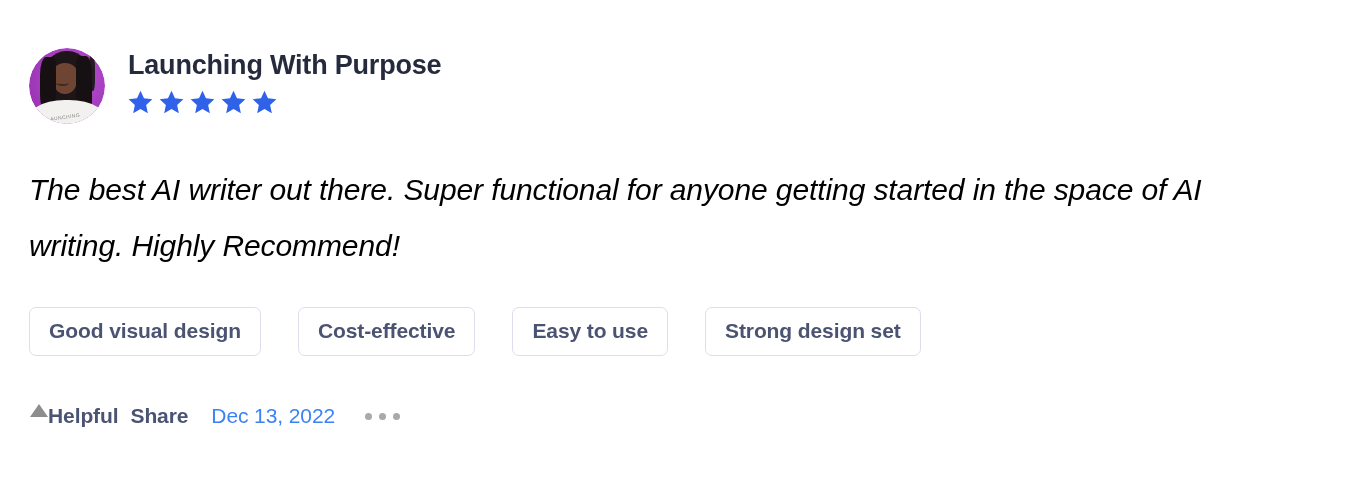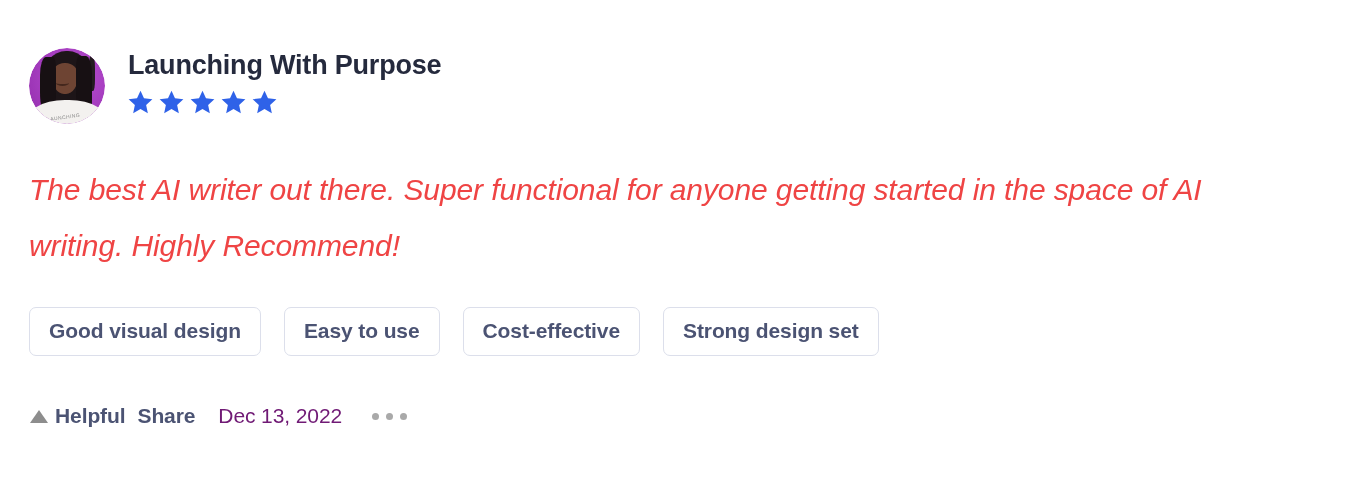--- a/index.html
+++ b/index.html
@@ -152,30 +152,30 @@
     align-items: center;
   }
   .star svg { display: block; }
 
   
   .review-body {
     margin: 38px 0 0 0;
     font-size: 30px;
     font-style: italic;
     font-weight: normal;
-    color: #ef4444;
+    color: #000000;
     line-height: 1.87;
     letter-spacing: -0.1px;
     max-width: 1262px;
   }
 
   
   .tag-row {
     display: flex;
-    gap: 23px;
+    gap: 37px;
     margin: 33px 0 0 0;
   }
   .tag {
     border: 1px solid #dcdfeb;
     border-radius: 7px;
     padding: 10px 19px 11px 19px;
     font-size: 21px;
     font-weight: bold;
     color: #4b5373;
     background: #ffffff;
@@ -186,22 +186,22 @@
 
   
   .footer-row {
     display: flex;
     align-items: center;
     margin: 48px 0 0 1px;
     gap: 0;
   }
   .helpful-btn {
     display: flex;
-    align-items: center;
-    gap: 7px;
+    align-items: flex-start;
+    gap: 0;
   }
   .tri-icon {
     display: block;
     width: 0;
     height: 0;
     border-left: 9px solid transparent;
     border-right: 9px solid transparent;
     border-bottom: 13px solid #8d8d8d;
   }
   .footer-label {
@@ -209,21 +209,21 @@
     font-weight: bold;
     color: #4b5373;
     letter-spacing: -0.1px;
     white-space: nowrap;
   }
   .share-btn { margin-left: 12px; }
   .review-date {
     margin-left: 23px;
     font-size: 21px;
     font-weight: normal;
-    color: #701a75;
+    color: #3b82f6;
     letter-spacing: -0.1px;
     white-space: nowrap;
   }
   .more-menu {
     margin-left: 28px;
     display: flex;
     gap: 7px;
     align-items: center;
     padding: 6px 2px;
   }
@@ -285,22 +285,22 @@
             </svg>
         </span>
       </div>
     </div>
   </div>
 
   <div class="review-body">The best AI writer out there. Super functional for anyone getting started in the space of AI writing. Highly Recommend!</div>
 
   <div class="tag-row">
     <div class="tag">Good visual design</div>
+    <div class="tag">Cost-effective</div>
     <div class="tag">Easy to use</div>
-    <div class="tag">Cost-effective</div>
     <div class="tag">Strong design set</div>
   </div>
 
   <div class="footer-row">
 
     <div class="helpful-btn">
       <span class="tri-icon"></span>
       <span class="footer-label">Helpful</span>
     </div>
 

